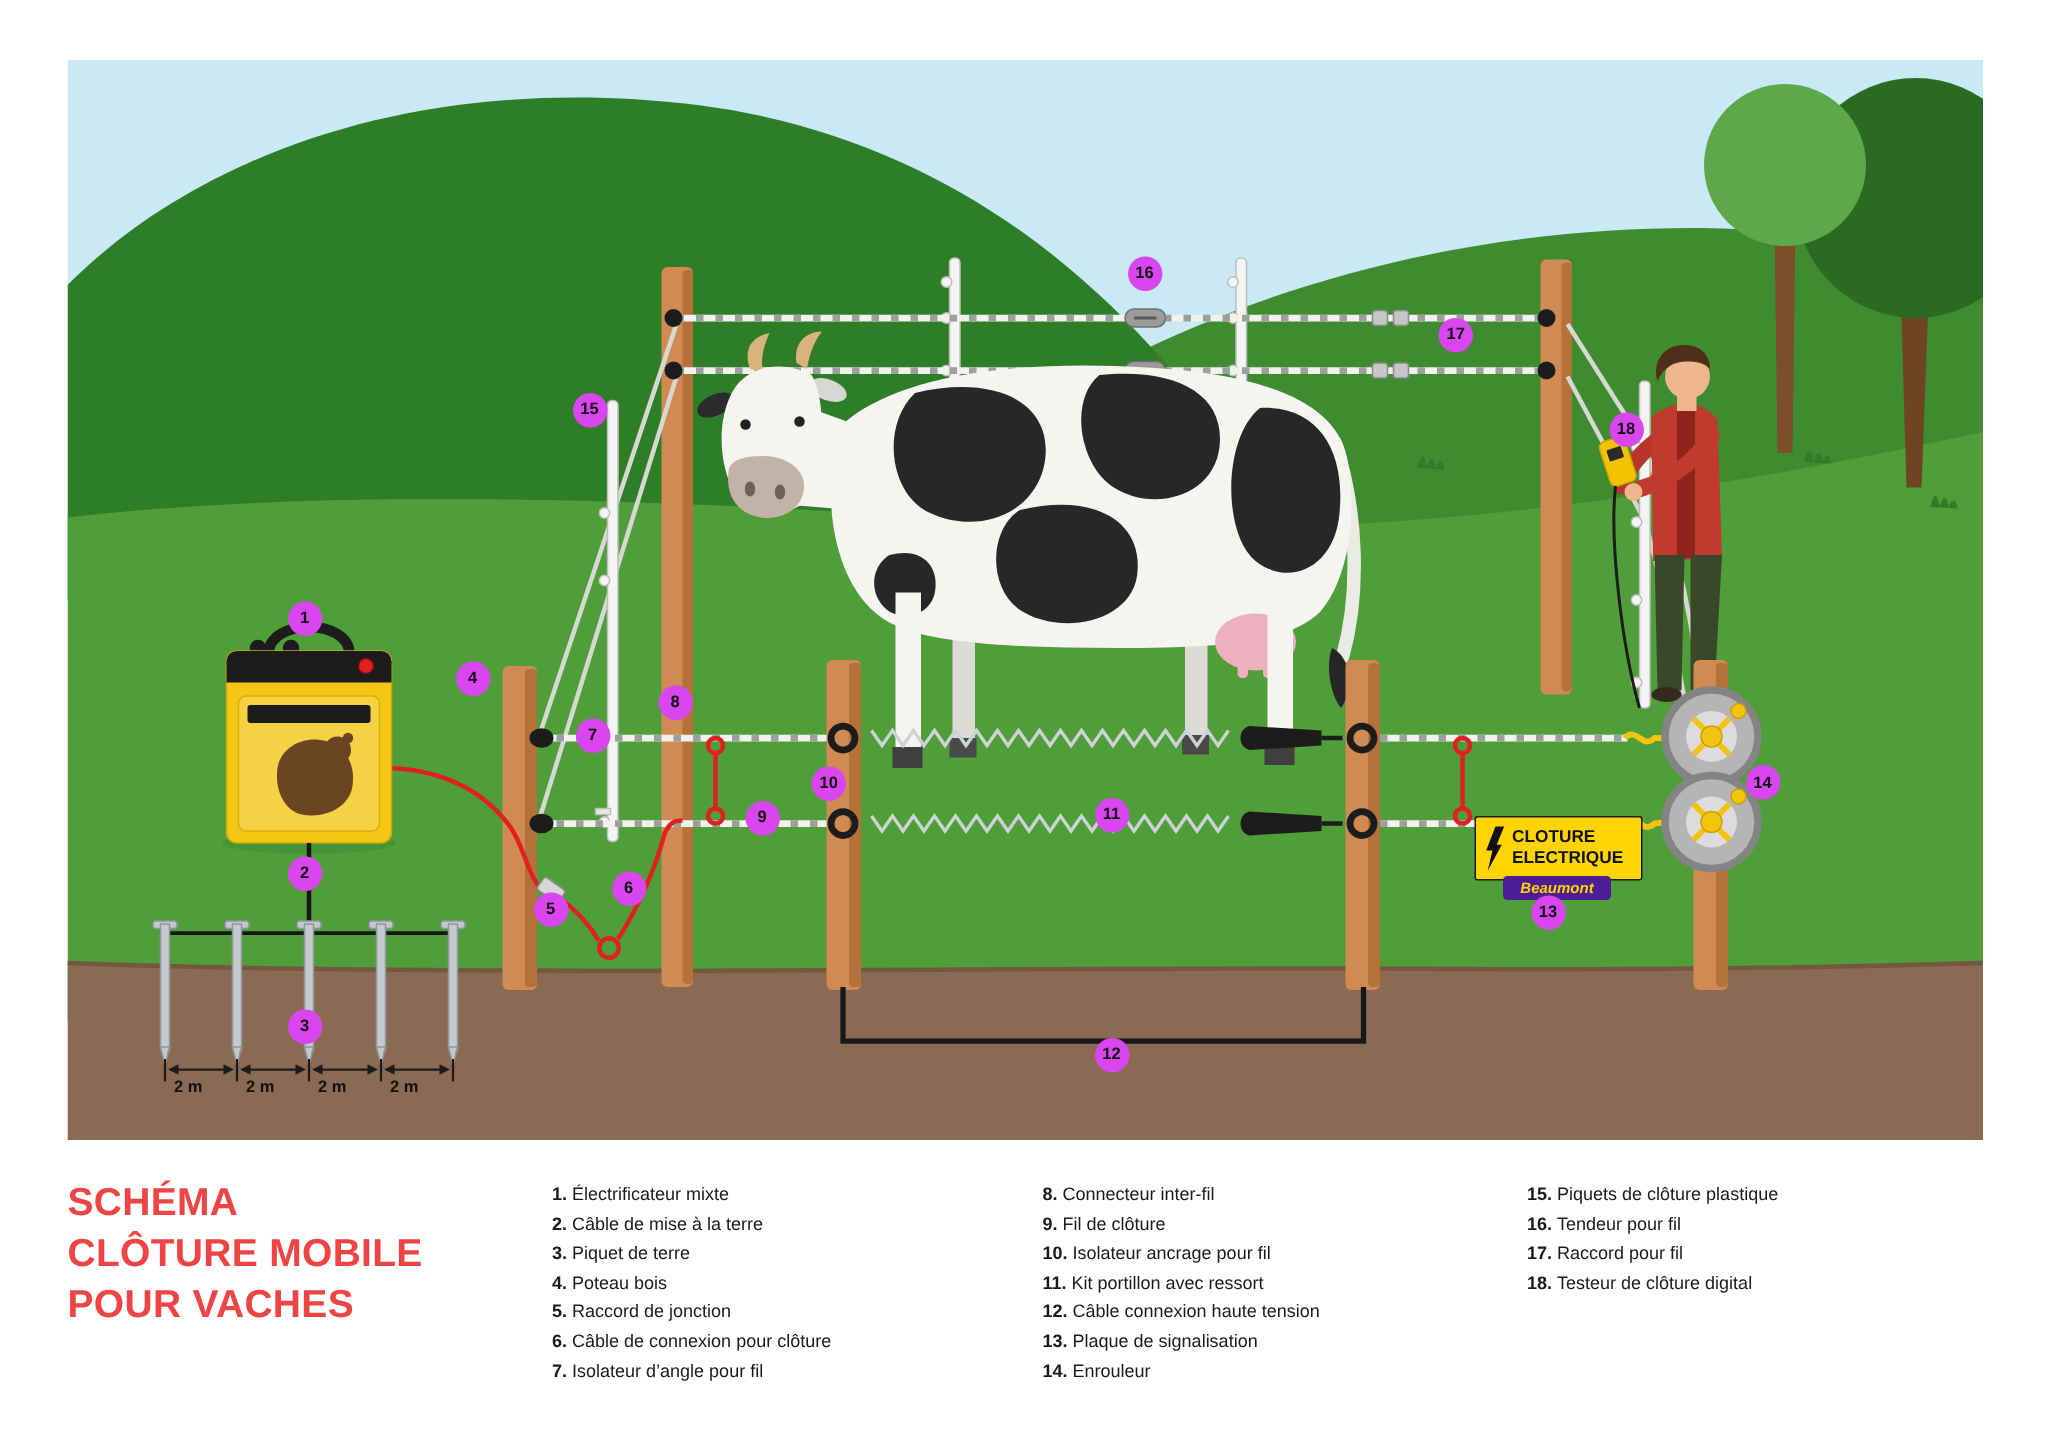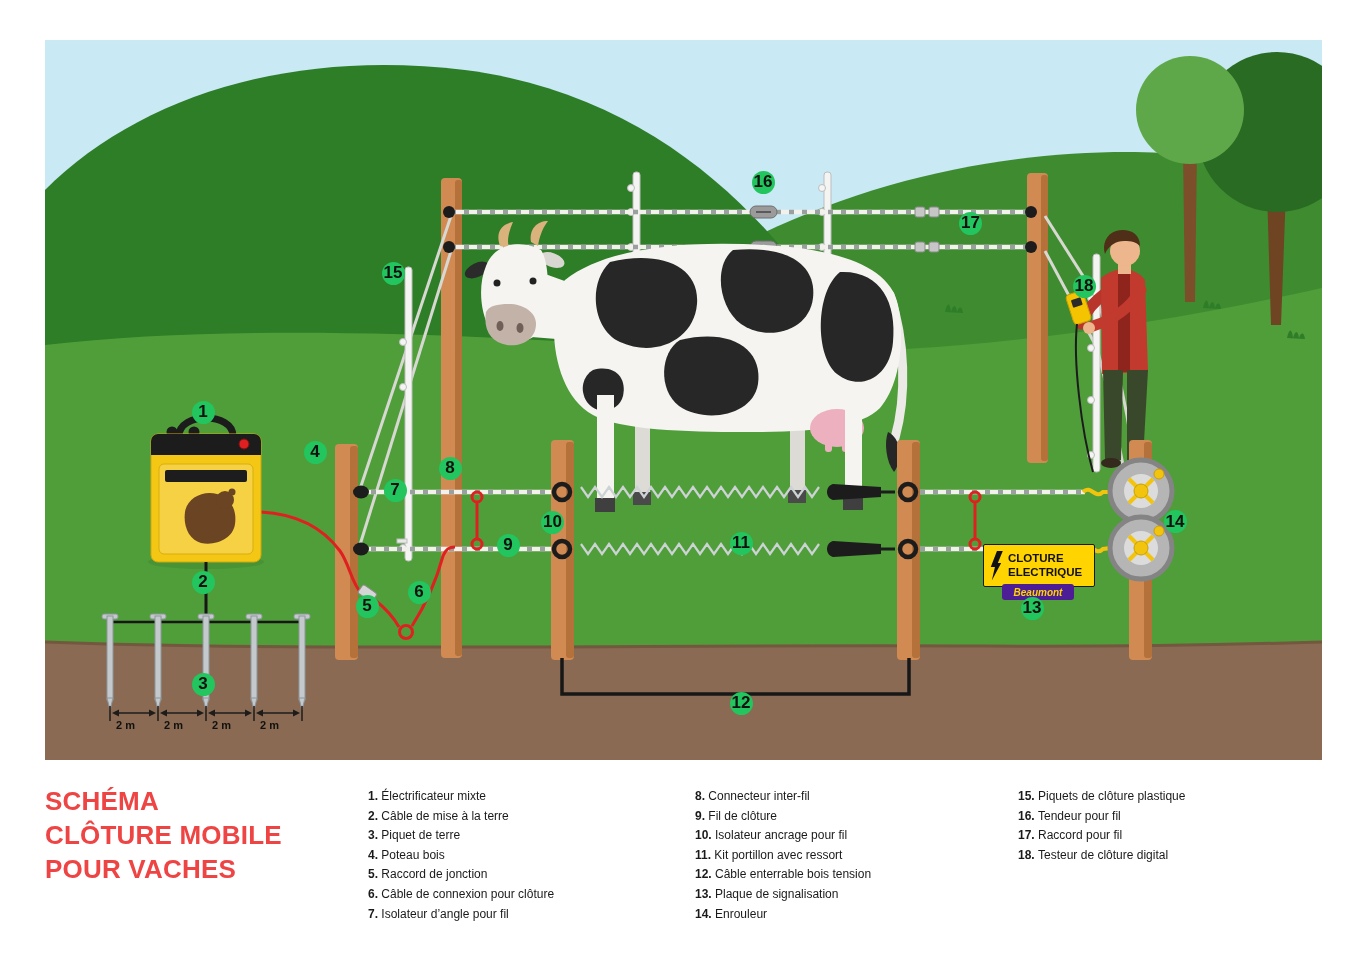--- a/index.html
+++ b/index.html
@@ -1,20 +1,20 @@
 <!DOCTYPE html>
 <html><head>
 <meta charset="utf-8">
 <style>
   * { margin:0; padding:0; box-sizing:border-box; }
   html,body { width:1367px; height:960px; background:#ffffff; font-family:"Liberation Sans", sans-serif; position:relative; overflow:hidden; }
   .scene { position:absolute; left:45px; top:40px; width:1277px; height:720px; }
   .scene svg { position:absolute; left:0; top:0; width:100%; height:100%; }
-  .badge { position:absolute; width:23px; height:23px; border-radius:50%; background:#22c55e;
-           color:#111; font-size:17px; font-weight:bold; display:flex; align-items:center;
+  .badge { position:absolute; width:23px; height:23px; border-radius:50%; background:#d946ef;
+           color:#111; font-size:11px; font-weight:bold; display:flex; align-items:center;
            justify-content:center; z-index:6; }
   .dist-label { position:absolute; width:36px; text-align:left; font-size:11px; font-weight:bold; color:#111; z-index:5; }
   .sign { position:absolute; left:938px; top:504px; width:112px; height:43px; background:#ffd400;
           border:1.5px solid #1a1a1a; border-radius:2px; display:flex; align-items:center; gap:5px;
           padding:3px 4px 3px 6px; z-index:4; }
   .bolt { width:13px; height:30px; background:#111; flex:0 0 auto;
           clip-path:polygon(55% 0,100% 0,60% 42%,86% 42%,14% 100%,38% 55%,6% 55%); }
   .sign-text { font-size:11.5px; font-weight:bold; color:#111; line-height:1.2; }
   .sign-brand { position:absolute; left:957px; top:544px; width:72px; height:16px; background:#4c1d95;
           color:#ffd400; font-size:10px; font-style:italic; font-weight:bold; display:flex;
@@ -384,21 +384,21 @@
     <div><b>4. </b><span>Poteau bois</span></div>
     <div><b>5. </b><span>Raccord de jonction</span></div>
     <div><b>6. </b><span>Câble de connexion pour clôture</span></div>
     <div><b>7. </b><span>Isolateur d’angle pour fil</span></div>
   </div>
 <div class="legend-col" id="col1">
     <div><b>8. </b><span>Connecteur inter-fil</span></div>
     <div><b>9. </b><span>Fil de clôture</span></div>
     <div><b>10. </b><span>Isolateur ancrage pour fil</span></div>
     <div><b>11. </b><span>Kit portillon avec ressort</span></div>
-    <div><b>12. </b><span>Câble enterrable bois tension</span></div>
+    <div><b>12. </b><span>Câble connexion haute tension</span></div>
     <div><b>13. </b><span>Plaque de signalisation</span></div>
     <div><b>14. </b><span>Enrouleur</span></div>
   </div>
 <div class="legend-col" id="col2">
     <div><b>15. </b><span>Piquets de clôture plastique</span></div>
     <div><b>16. </b><span>Tendeur pour fil</span></div>
     <div><b>17. </b><span>Raccord pour fil</span></div>
     <div><b>18. </b><span>Testeur de clôture digital</span></div>
   </div>
 

